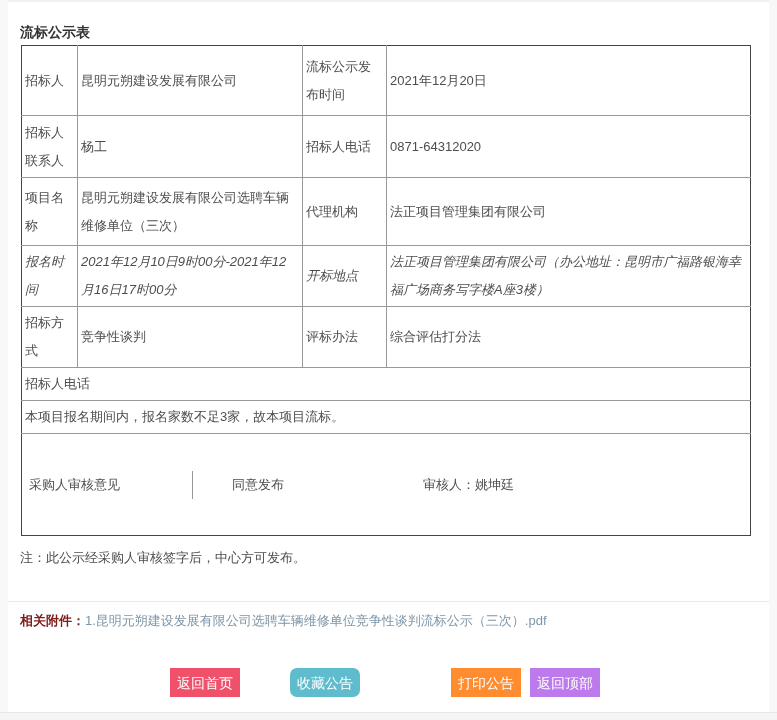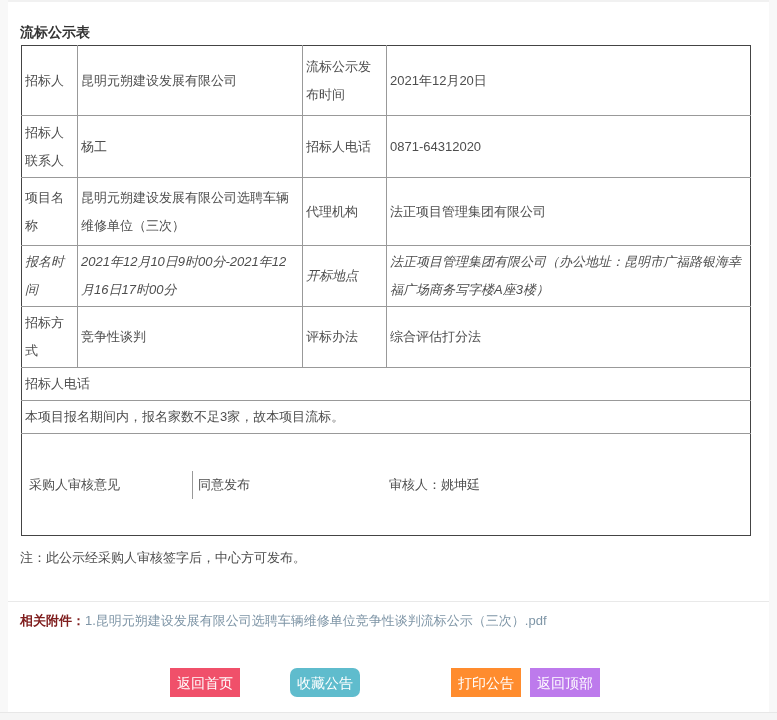--- a/index.html
+++ b/index.html
@@ -43,21 +43,21 @@
   table.notice tr > td:last-child  { border-right: 1px solid #444; }
   table.notice tr:first-child > td { border-top: 1px solid #444; }
   table.notice tr:last-child > td  { border-bottom: 1px solid #444; }
 
   col.c1 { width: 56px; }
   col.c2 { width: 225px; }
   col.c3 { width: 84px; }
   col.c4 { width: 364px; }
 
   td.nopad { padding: 0; }
-  .review-wrap { display: flex; height: 100%; align-items: stretch; }
+  .review-wrap { display: flex; height: 100%; align-items: stretch; gap: 34px; }
   .review-label {
     width: 168px; flex: 0 0 168px;
     border-right: 1px solid #999;
     display: flex; align-items: center;
     padding-left: 4px; line-height: 28px;
   }
   .review-right { position: relative; flex: 1; display: flex; align-items: center; padding-left: 5px; }
   .reviewer { position: absolute; left: 196px; top: 50%; transform: translateY(-50%); }
 
   .doc-note {

